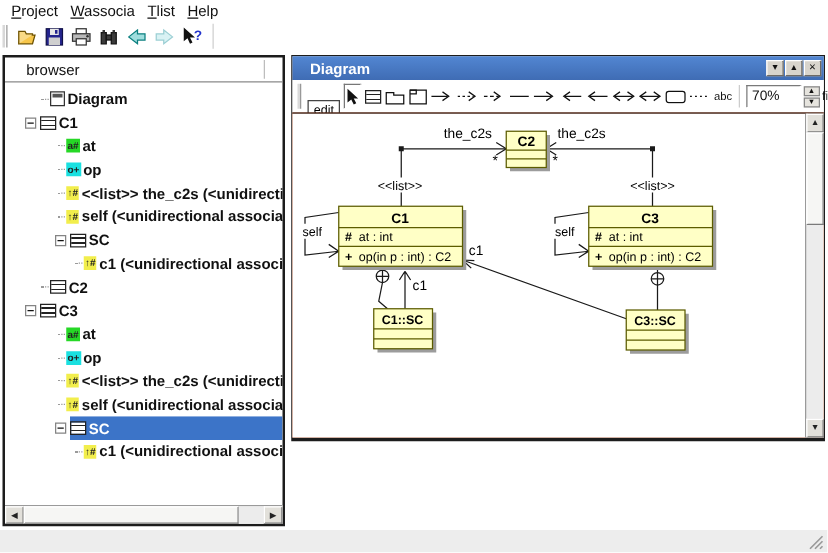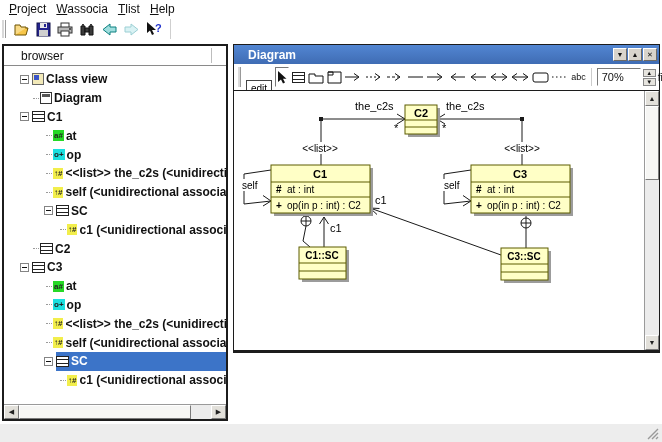--- a/index.html
+++ b/index.html
@@ -157,25 +157,20 @@
 </div>
 
 <div class="browser">
   <div class="browser-header">
     <span>browser</span>
     <span class="coldiv"></span>
   </div>
   <div class="tree">
 
 
-    <div class="trow" style="padding-left:16px">
-      <span class="exp"></span>
-      <span class="ico ico-view"></span>
-      <span class="lbl">Class view</span>
-    </div>
 
     <div class="trow" style="padding-left:29px">
       <span class="stub"></span>
       <span class="ico ico-diagram"></span>
       <span class="lbl">Diagram</span>
     </div>
 
     <div class="trow" style="padding-left:16px">
       <span class="exp"></span>
       <span class="ico ico-class"></span>

